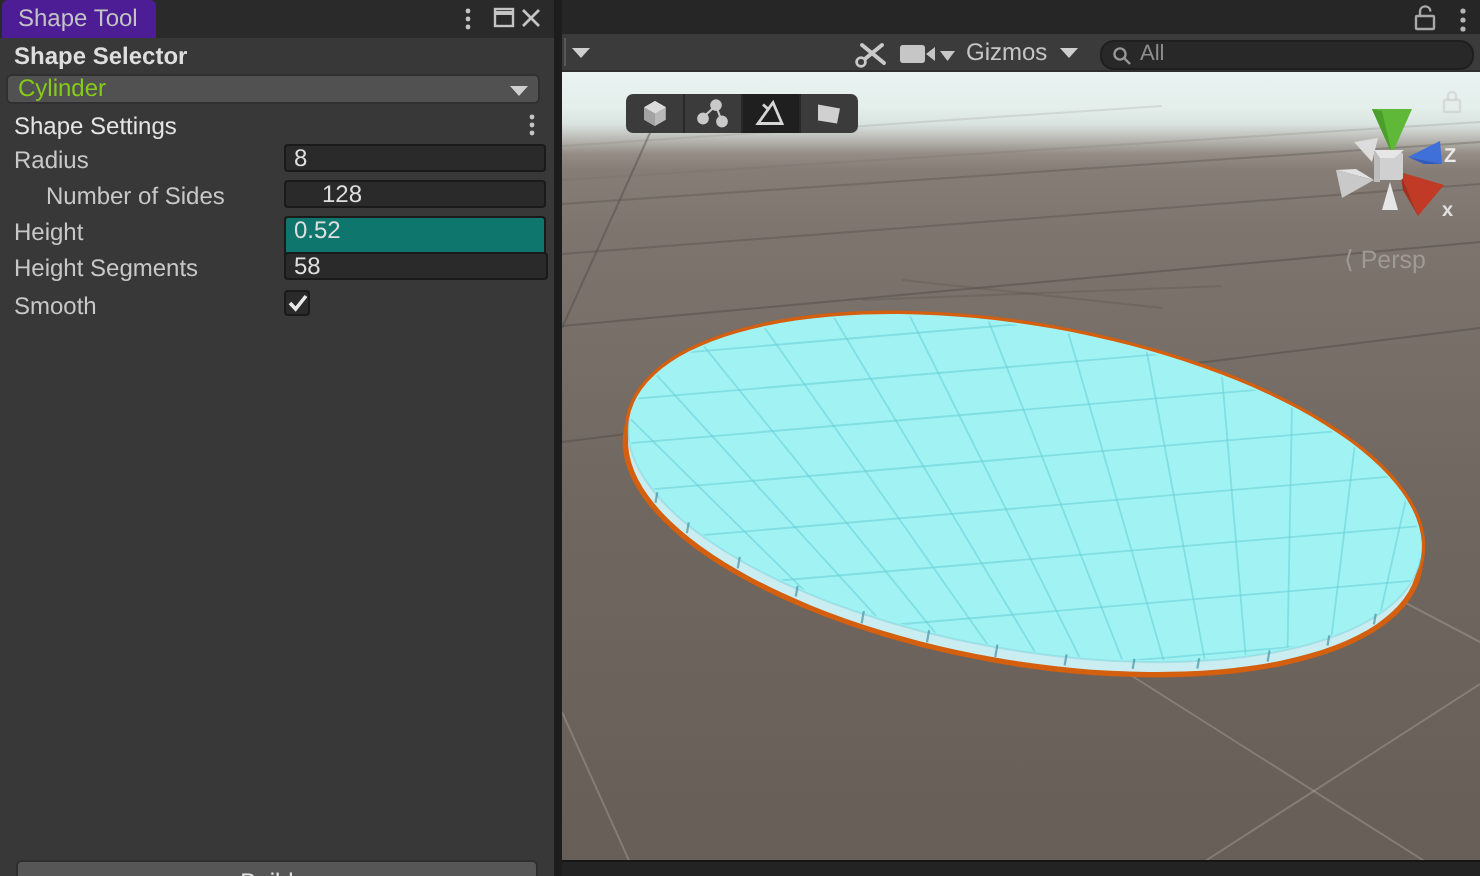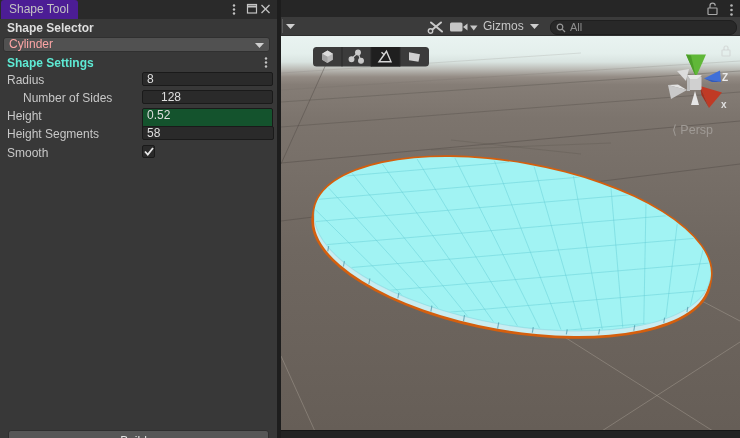--- a/index.html
+++ b/index.html
@@ -18,43 +18,43 @@
     <g stroke="#c4c4c4" fill="none">
         <rect x="22.5" y="4.5" width="9" height="8.5" stroke-width="1.2"></rect>
         <line x1="22.5" y1="6.5" x2="31.5" y2="6.5" stroke-width="2"></line>
       </g>
     <g stroke="#c4c4c4" stroke-width="1.3">
         <line x1="36.5" y1="5" x2="44.5" y2="13"></line>
         <line x1="44.5" y1="5" x2="36.5" y2="13"></line>
       </g>
   </svg>
   <div class="abs" style="left:7px;top:21px;font-size:12px;font-weight:bold;color:#dedede">Shape Selector</div>
-  <div class="abs" style="left:3px;top:37px;width:267px;height:15px;background:#515151;border:1px solid #303030;border-radius:3px;color:#fca5a5;font-size:12px;line-height:13px;padding-left:5px">Cylinder
+  <div class="abs" style="left:3px;top:37px;width:267px;height:15px;background:#515151;border:1px solid #303030;border-radius:3px;color:#84cc16;font-size:12px;line-height:13px;padding-left:5px">Cylinder
     <svg class="abs" style="right:5px;top:4.5px" width="9" height="6">
         <polygon points="0,0 9,0 4.5,5" fill="#cfcfcf"></polygon>
       </svg>
   </div>
-  <div class="abs" style="left:7px;top:56px;font-size:12px;font-weight:bold;color:#5eead4">Shape Settings</div>
+  <div class="abs" style="left:7px;top:56px;font-size:12px;font-weight:normal;color:#e5e5e5">Shape Settings</div>
   <svg class="abs" style="left:263px;top:56px" width="6" height="14">
       <g fill="#c4c4c4">
         <circle cx="3" cy="2.5" r="1.2"></circle>
         <circle cx="3" cy="6.5" r="1.2"></circle>
         <circle cx="3" cy="10.5" r="1.2"></circle>
       </g>
     </svg>
 
   <div class="abs" style="left:7px;top:73px;font-size:12px;color:#c8c8c8">Radius</div>
   <div class="abs" style="left:23px;top:91px;font-size:12px;color:#c8c8c8">Number of Sides</div>
   <div class="abs" style="left:7px;top:109px;font-size:12px;color:#c8c8c8">Height</div>
   <div class="abs" style="left:7px;top:127px;font-size:12px;color:#c8c8c8">Height Segments</div>
   <div class="abs" style="left:7px;top:146px;font-size:12px;color:#c8c8c8">Smooth</div>
 
   <div class="abs" style="left:142px;top:72px;width:131px;height:14px;background:#2a2a2a;border:1px solid #1a1a1a;border-radius:2px;color:#dfdfdf;font-size:12px;line-height:12px;padding-left:4px">8</div>
   <div class="abs" style="left:142px;top:90px;width:131px;height:14px;background:#2a2a2a;border:1px solid #1a1a1a;border-radius:2px;color:#dfdfdf;font-size:12px;line-height:12px;padding-left:18px">128</div>
-  <div class="abs" style="left:142px;top:108px;width:131px;height:27px;background:#14532d;border:1px solid #1a1a1a;border-radius:2px;color:#dfdfdf;font-size:12px;line-height:12px;padding-left:4px">0.52</div>
+  <div class="abs" style="left:142px;top:108px;width:131px;height:27px;background:#0f766e;border:1px solid #1a1a1a;border-radius:2px;color:#dfdfdf;font-size:12px;line-height:12px;padding-left:4px">0.52</div>
   <div class="abs" style="left:142px;top:126px;width:132px;height:14px;background:#2a2a2a;border:1px solid #1a1a1a;border-radius:2px;color:#dfdfdf;font-size:12px;line-height:12px;padding-left:4px">58</div>
   <div class="abs" style="left:142px;top:145px;width:13px;height:13px;background:#2a2a2a;border:1px solid #1a1a1a;border-radius:2px">
     <svg class="abs" style="left:1px;top:1px" width="10" height="9">
         <polyline points="1,4.5 3.8,7.5 9,1" stroke="#e8e8e8" stroke-width="1.8" fill="none"></polyline>
       </svg>
   </div>
 
   <div class="abs" style="left:8px;top:430px;width:261px;height:16px;background:#565656;border:1px solid #2e2e2e;border-radius:3px;color:#e2e2e2;font-size:12px;text-align:center;line-height:20px">Build...</div>
 </div>
 

